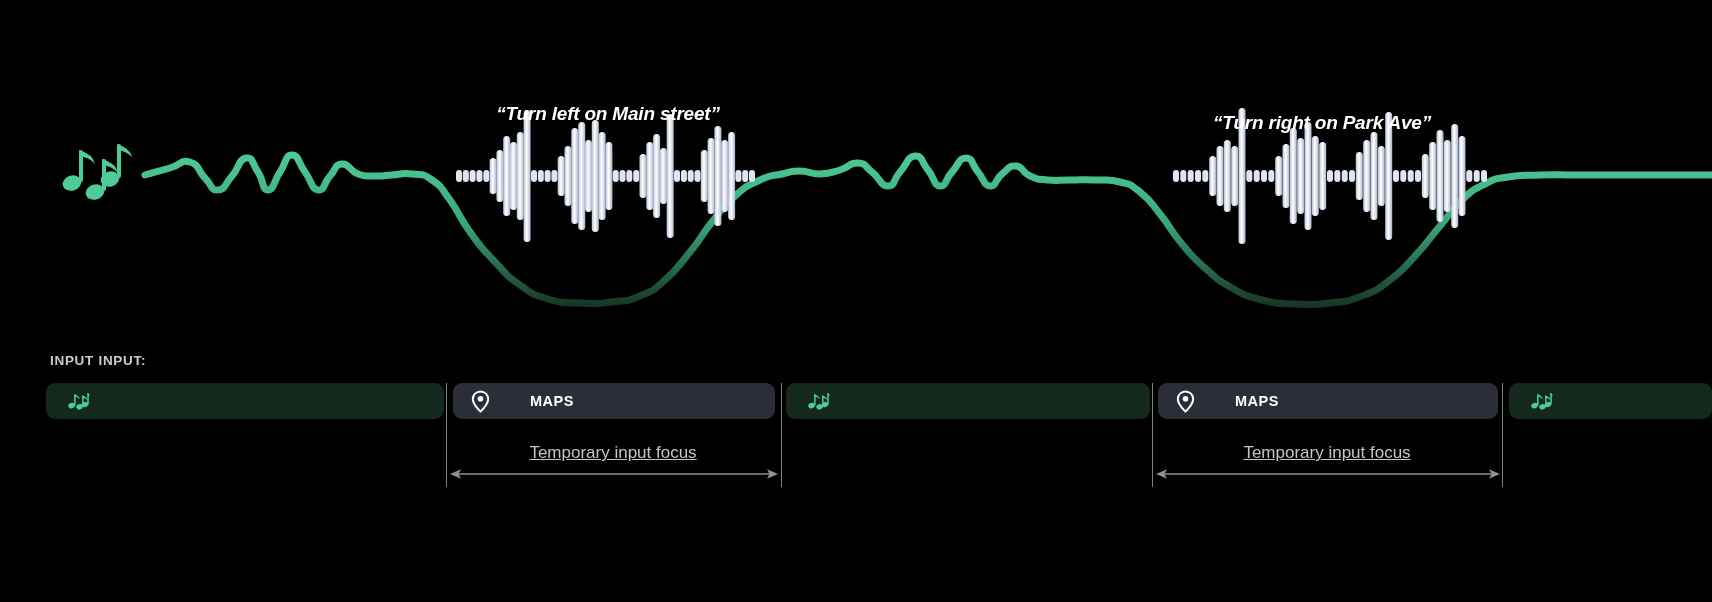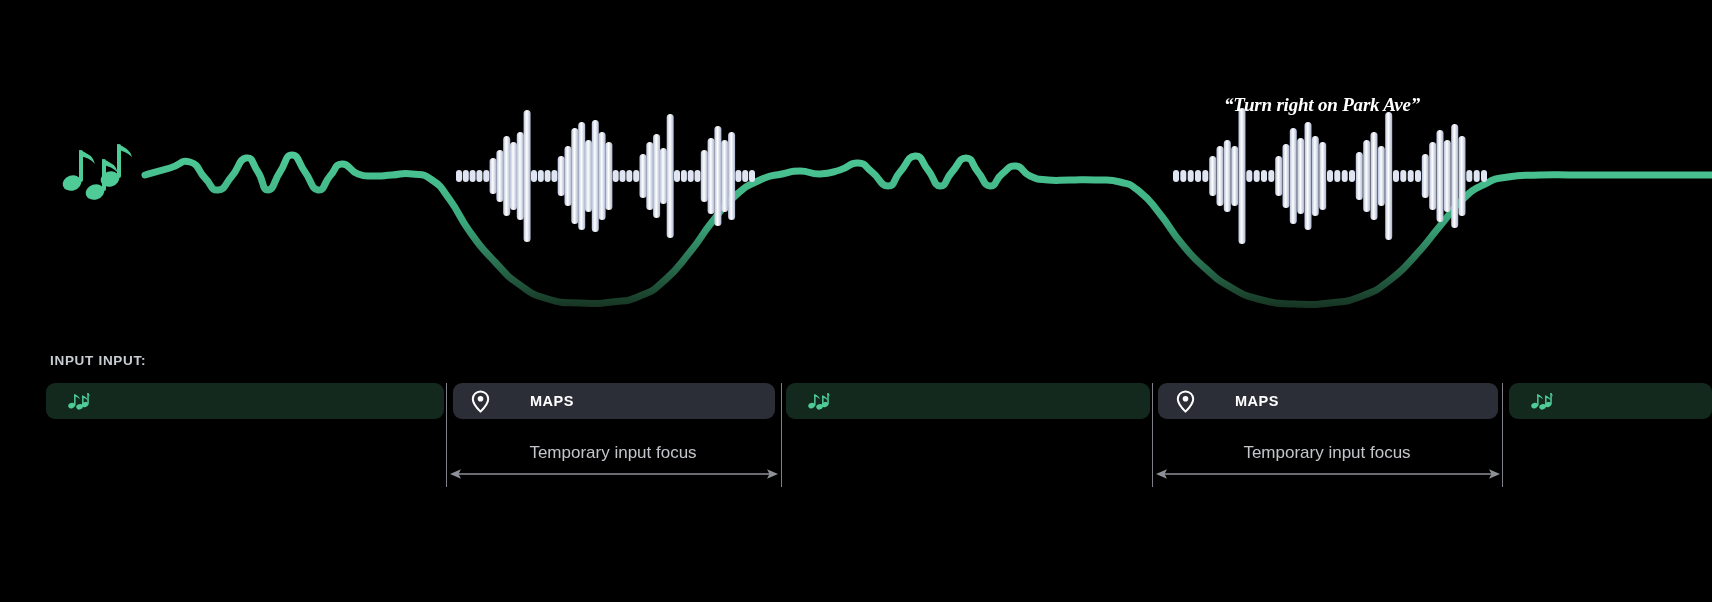--- a/index.html
+++ b/index.html
@@ -48,20 +48,21 @@
   .divider{
     position:absolute;top:383px;width:1px;height:104px;
     background:#7d8086;
   }
 
   .span-caption{
     position:absolute;
     color:#c2c5ca;font-size:17px;
     transform:translateX(-50%);
     white-space:nowrap;
+    text-decoration:underline;
   }
   .span-arrow{position:absolute;height:14px;}
   .span-arrow svg{display:block;overflow:visible;}
 </style>
 </head>
 <body>
 
 <div id="stage">
 
   <div class="wave-area">
@@ -179,21 +180,22 @@
           <ellipse cx="95" cy="192" rx="9.5" ry="7.5" transform="rotate(-18 95 192)"></ellipse>
           <rect x="102" y="159" width="4" height="32" rx="2"></rect>
           <path d="M102 159 q14 4 16 14 q-6 -7 -16 -8 z"></path>
           <ellipse cx="110" cy="179" rx="9.5" ry="7.5" transform="rotate(-18 110 179)"></ellipse>
           <rect x="117" y="144" width="4" height="34" rx="2"></rect>
           <path d="M117 144 q13 4 15 13 q-6 -6 -15 -7 z"></path>
         </g>
       </g>
     </svg>
 
-    <div class="quote" style="left:1322px;top:94px;font-family:Liberation Serif, serif;">“Turn right on Park Ave”</div>
+    <div class="quote" style="left:608px;top:103px;">“Turn left on Main street”</div>
+    <div class="quote" style="left:1322px;top:112px;">“Turn right on Park Ave”</div>
   </div>
 
   <div class="focus-label">INPUT INPUT:</div>
 
   <div class="track" id="chip-track">
       <div class="chip music" style="left: 46px; width: 398px;">
         <svg class="note-ico" width="22" height="18" viewBox="0 0 22 18">
   <g fill="#4fcb98">
     <ellipse cx="3.6" cy="13.6" rx="3.4" ry="2.7" transform="rotate(-18 3.6 13.6)"></ellipse>
     <rect x="6.1" y="2.2" width="1.5" height="11.4" rx="0.7"></rect>

